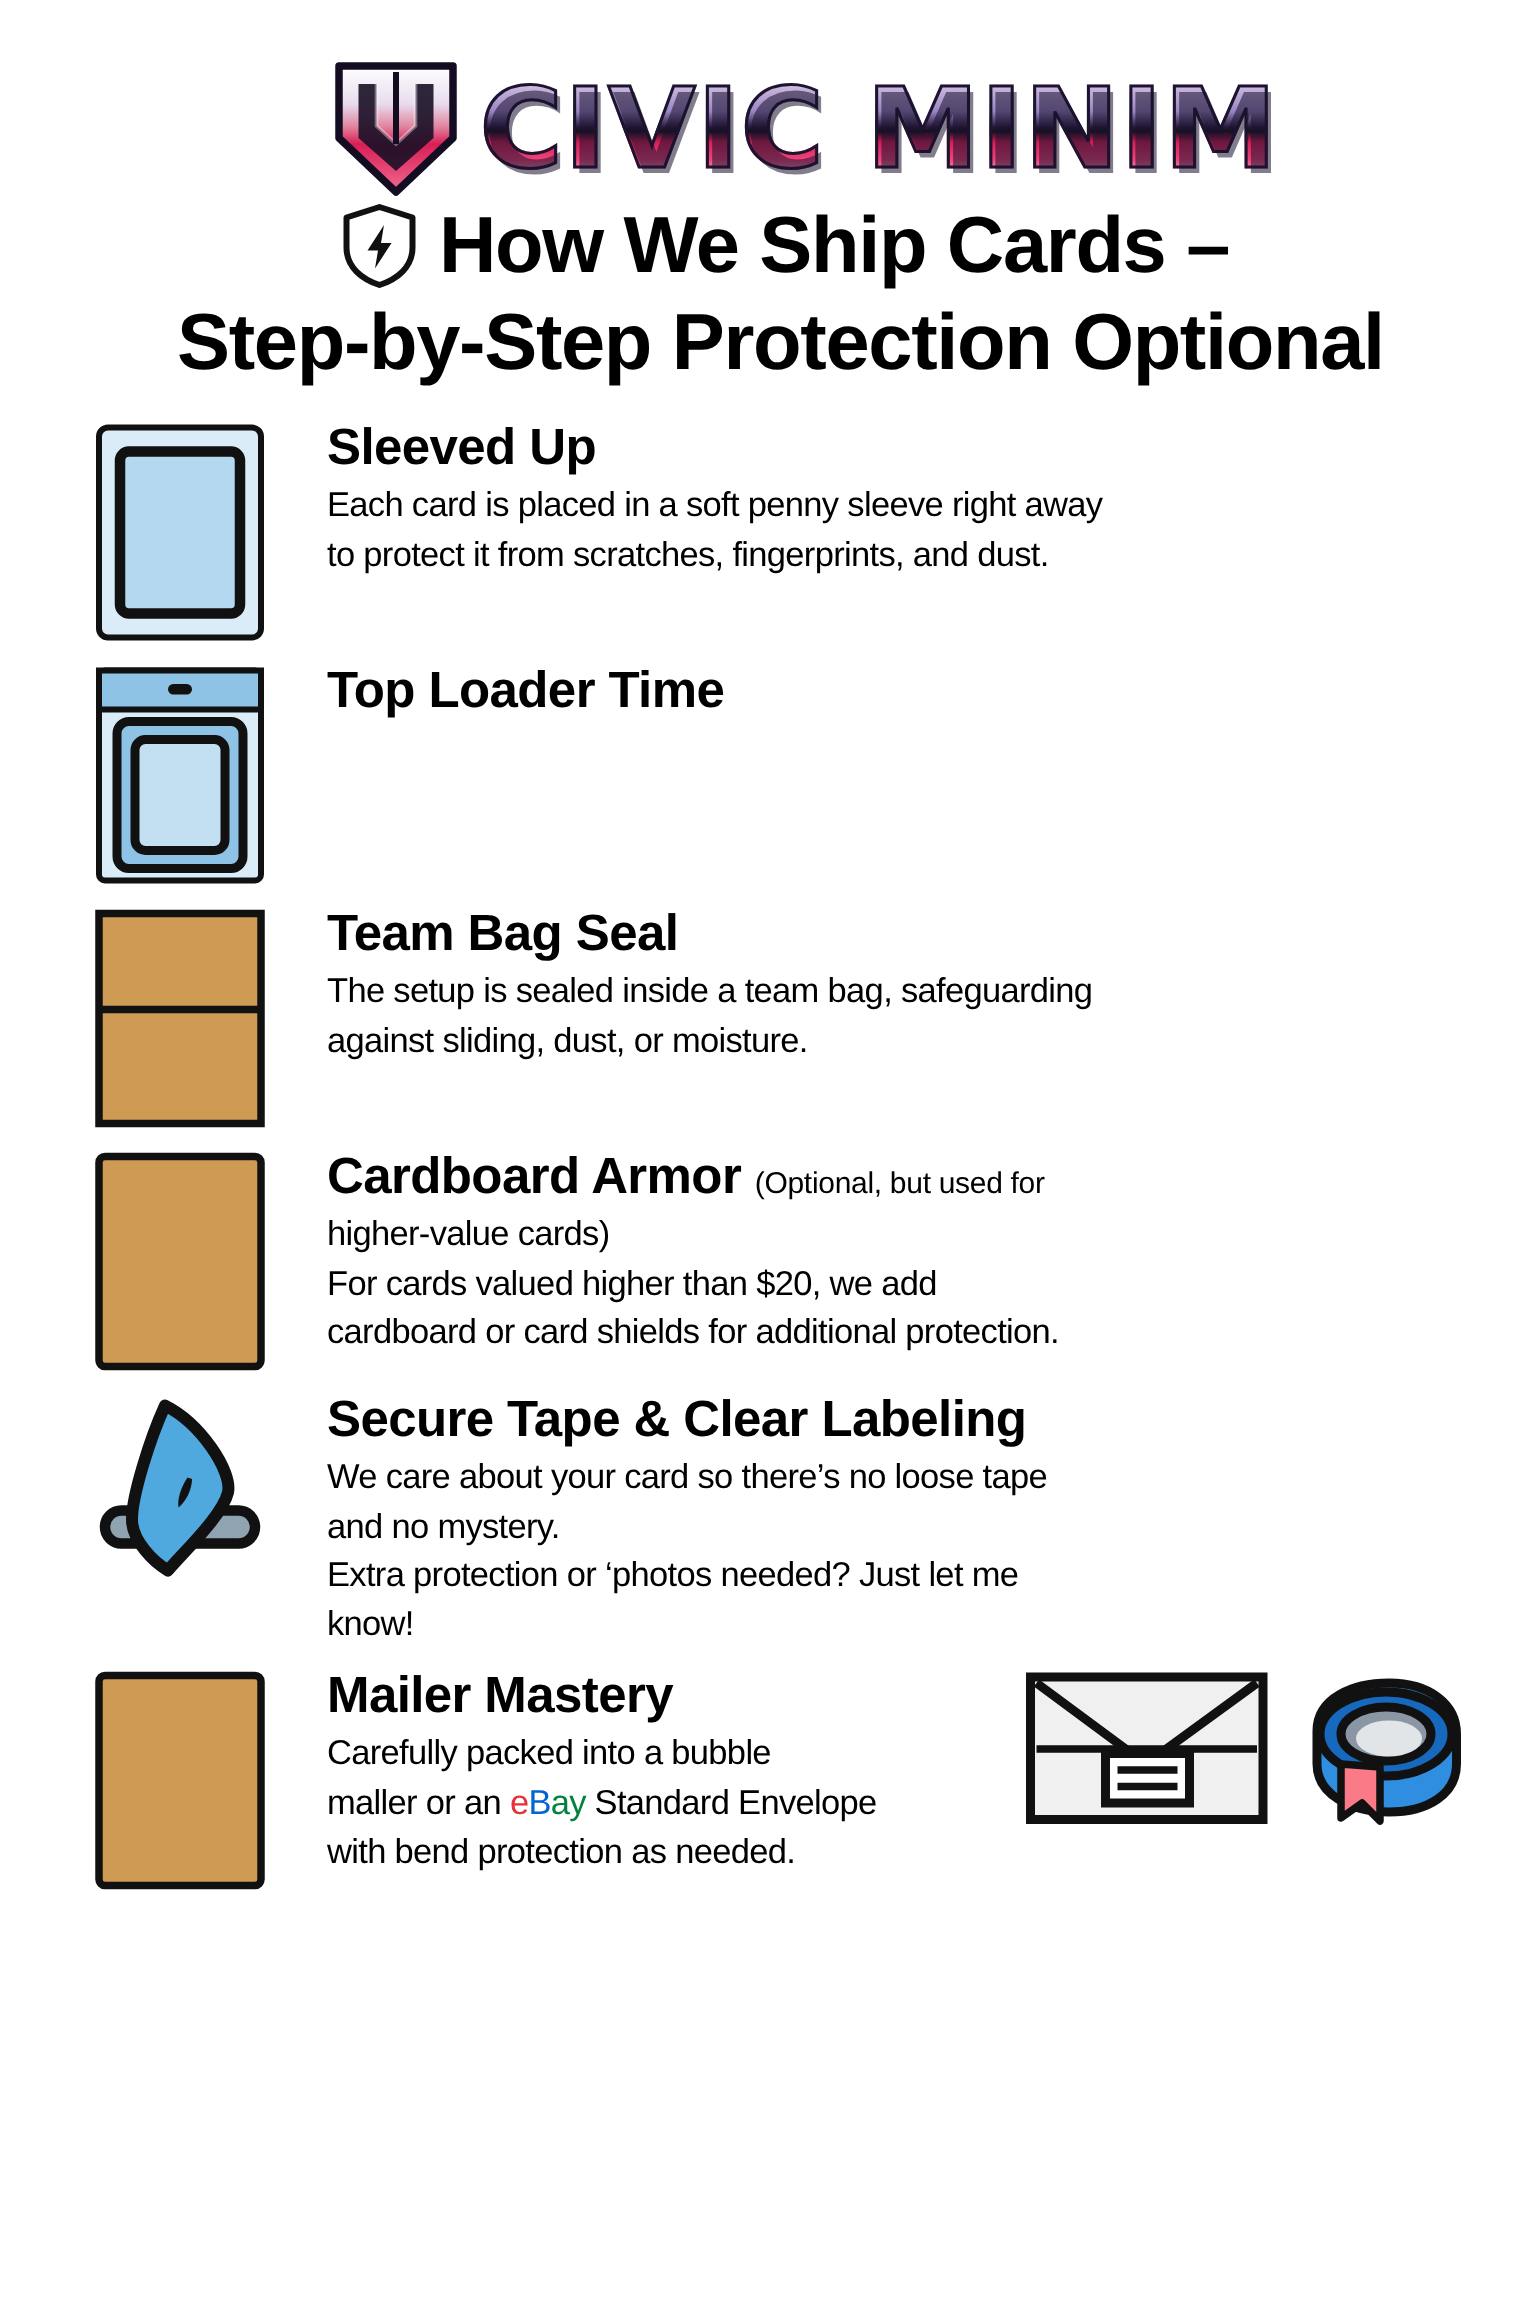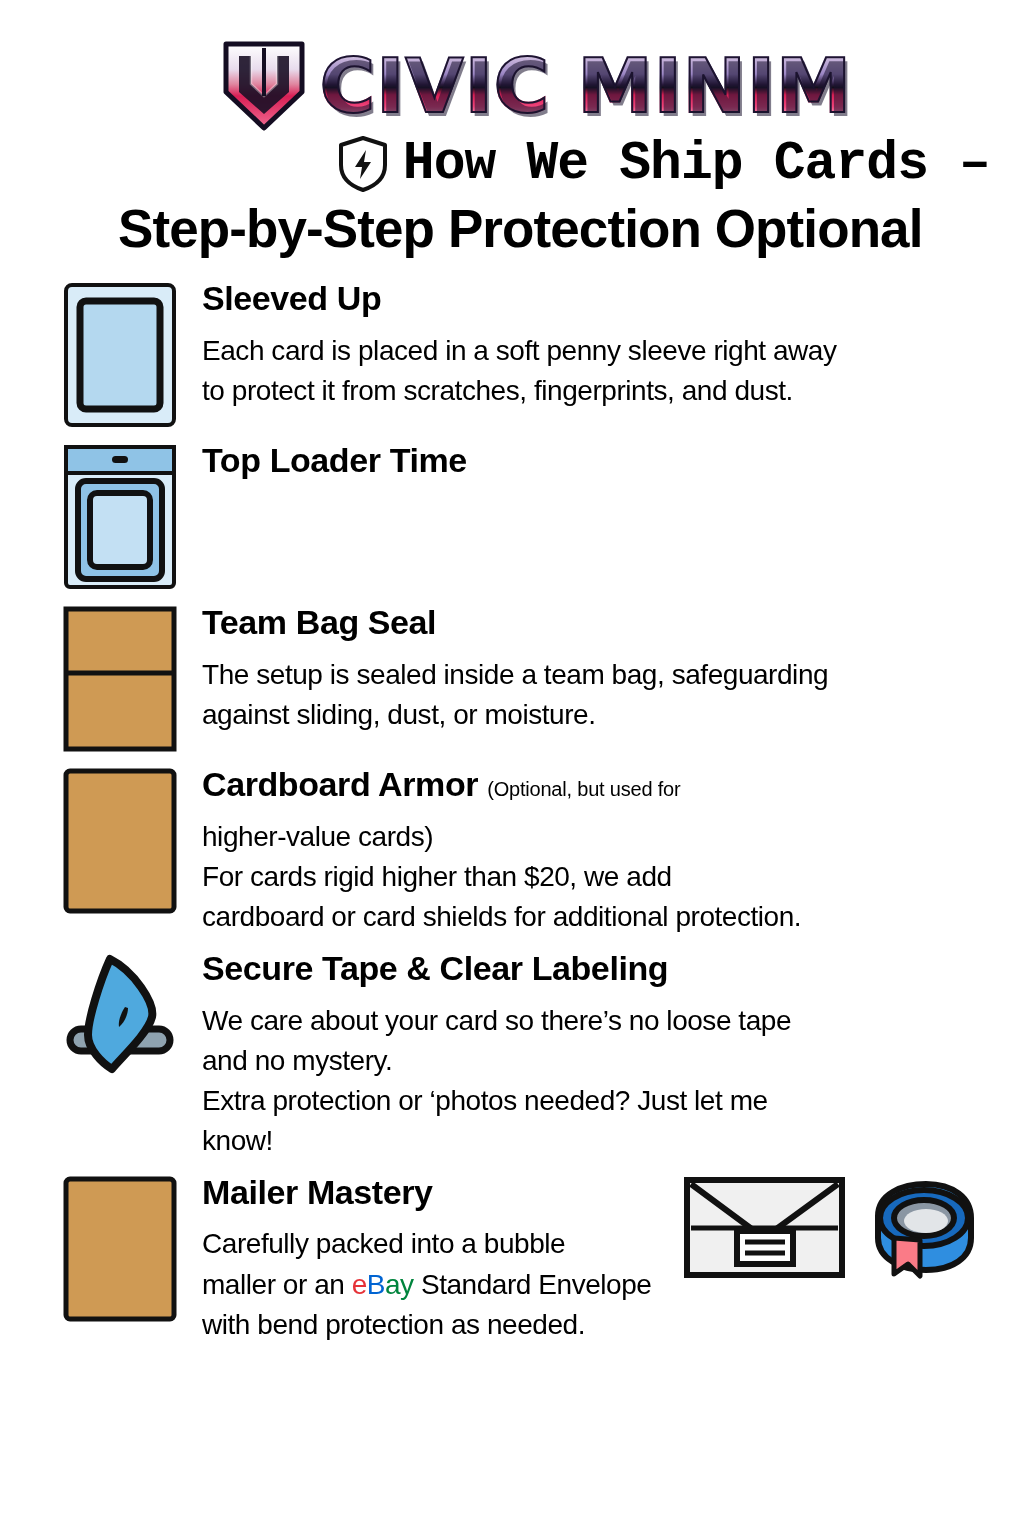--- a/index.html
+++ b/index.html
@@ -59,43 +59,42 @@
     font-size: 53px;
     font-weight: bold;
     letter-spacing: -0.9px;
     line-height: 1.15;
     white-space: nowrap;
   }
 
   .title-line-1 {
     display: flex;
     align-items: center;
-    justify-content: flex-end;
+    justify-content: center;
     gap: 14px;
     padding-left: 22px;
-    font-family: Liberation Mono, monospace;
   }
 
   .title-shield { width: 52px; height: 58px; flex: none; }
 
   .title-line-2 {
     padding-left: 84px;
     margin-top: 4px;
     text-align: left;
   }
 
   
   .steps {
     padding: 18px 18px 0 62px;
   }
 
   .step {
     display: flex;
     align-items: flex-start;
-    gap: 22px;
+    gap: 38px;
     margin-bottom: 11px;
     position: relative;
   }
 
   .step-icon {
     width: 118px;
     flex: none;
     display: flex;
     justify-content: flex-start;
     padding-top: 3px;
@@ -111,24 +110,23 @@
     margin-bottom: 1px;
   }
 
   .step-heading .qualifier {
     font-weight: normal;
     font-size: 20px;
     letter-spacing: -0.2px;
   }
 
   .step-text {
-    font-size: 28px;
+    font-size: 23px;
     line-height: 1.43;
     letter-spacing: -0.45px;
-    margin-top: 12px;
   }
 
   .step-text p { margin: 0; }
 
   
   .ebay { font-weight: normal; letter-spacing: -0.5px; }
   .ebay .e { color: #e53238; }
   .ebay .b { color: #0064d2; }
   .ebay .a { color: #00843d; }
   .ebay .y { color: #00843d; }
@@ -235,21 +233,21 @@
         <rect x="4" y="4" width="108" height="140" rx="4" fill="#cf9a54" stroke="#111111" stroke-width="5"></rect>
       </svg>
     </div>
     <div class="step-body">
       <div class="step-heading">
         <span>Cardboard Armor</span>
         <span class="qualifier">(Optional, but used for</span>
       </div>
       <div class="step-text">
         <p>higher-value cards)</p>
-        <p>For cards rigid higher than $20, we add</p>
+        <p>For cards valued higher than $20, we add</p>
         <p>cardboard or card shields for additional protection.</p>
       </div>
     </div>
   </div>
 
   <div class="step">
     <div class="step-icon">
       <svg width="116" height="128" viewBox="0 0 116 128">
         <rect x="8" y="78" width="100" height="22" rx="11" fill="#8fa3b0" stroke="#111111" stroke-width="7"></rect>
         <path d="M48 8 C38 30 26 68 26 84 C26 98 40 112 50 118 C60 106 86 82 90 66 C93 52 72 20 48 8 Z" fill="#4fa9de" stroke="#111111" stroke-width="8" stroke-linejoin="round"></path>

